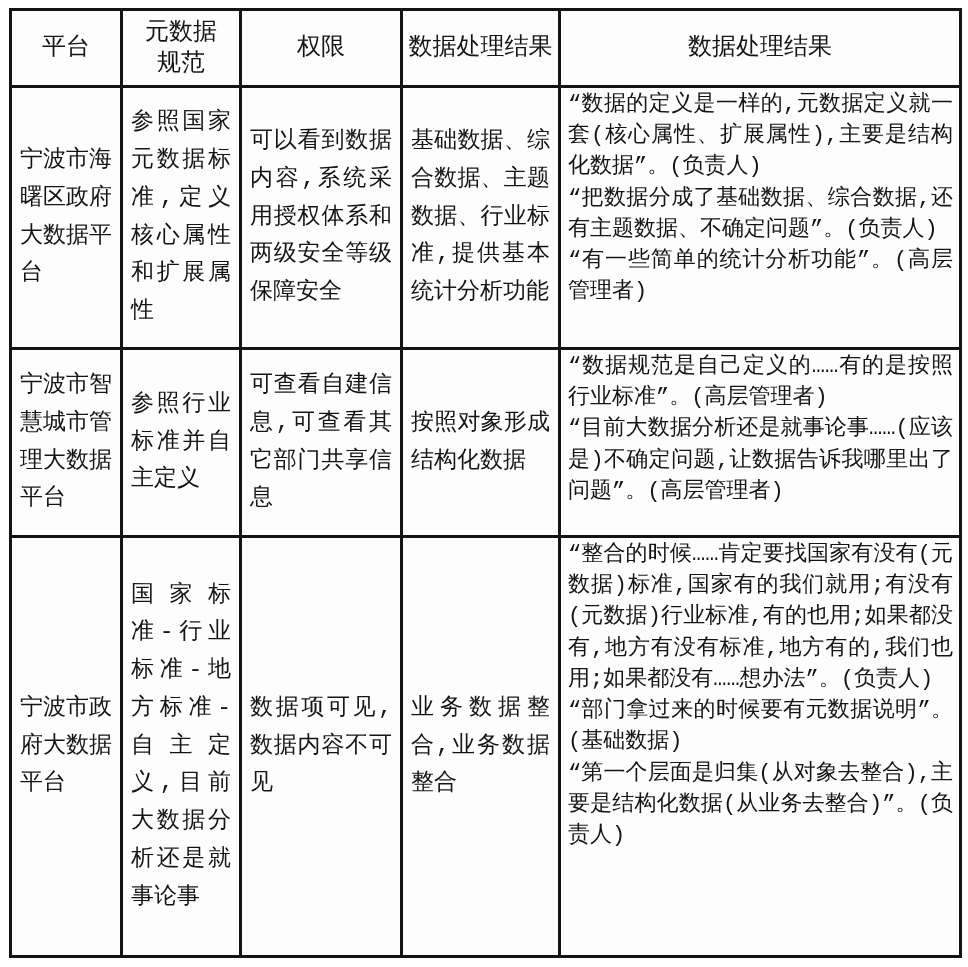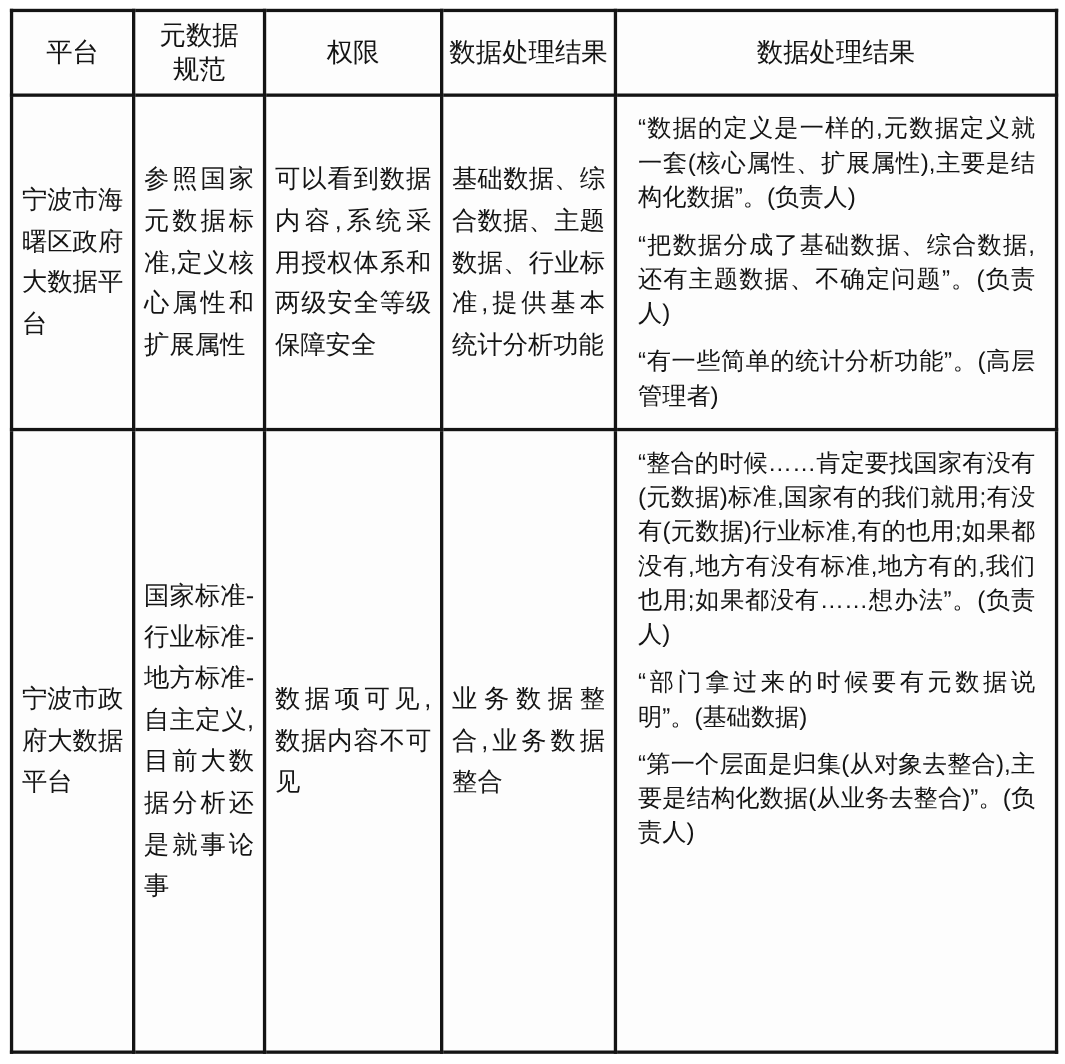--- a/index.html
+++ b/index.html
@@ -6,21 +6,21 @@
     margin: 0;
     padding: 0;
     background: #ffffff;
   }
   .page {
     width: 968px;
     height: 967px;
     box-sizing: border-box;
     padding: 8px 9px;
     background: #ffffff;
-    font-family: Liberation Sans, sans-serif;
+    font-family: Liberation Mono, monospace;
     color: #141414;
   }
   table.cmp {
     width: 950px;
     height: 950px;
     border-collapse: collapse;
     table-layout: fixed;
     border: 3px solid #141414;
     background: #fdfdfd;
   }
@@ -46,21 +46,21 @@
     text-align: justify;
     text-justify: inter-character;
   }
   .cmp td.quotes-cell {
     vertical-align: top;
     font-size: 22px;
     line-height: 1.42;
     padding: 1px 6px 2px 7px;
   }
   .quotes-cell p {
-    margin: 12px;
+    margin: 0;
     text-align: justify;
     text-justify: inter-character;
   }
 </style>
 </head>
 <body>
 
 <div class="page">
   <table class="cmp">
     <colgroup>
@@ -85,20 +85,30 @@
         <td>宁波市海曙区政府大数据平台</td>
         <td>参照国家元数据标准,定义核心属性和扩展属性</td>
         <td>可以看到数据内容,系统采用授权体系和两级安全等级保障安全</td>
         <td>基础数据、综合数据、主题数据、行业标准,提供基本统计分析功能</td>
         <td class="quotes-cell">
           <p>“数据的定义是一样的,元数据定义就一套(核心属性、扩展属性),主要是结构化数据”。(负责人)</p>
           <p>“把数据分成了基础数据、综合数据,还有主题数据、不确定问题”。(负责人)</p>
           <p>“有一些简单的统计分析功能”。(高层管理者)</p>
         </td>
       </tr>
+      <tr style="height:188px">
+        <td>宁波市智慧城市管理大数据平台</td>
+        <td>参照行业标准并自主定义</td>
+        <td>可查看自建信息,可查看其它部门共享信息</td>
+        <td>按照对象形成结构化数据</td>
+        <td class="quotes-cell">
+          <p>“数据规范是自己定义的……有的是按照行业标准”。(高层管理者)</p>
+          <p>“目前大数据分析还是就事论事……(应该是)不确定问题,让数据告诉我哪里出了问题”。(高层管理者)</p>
+        </td>
+      </tr>
       <tr>
         <td>宁波市政府大数据平台</td>
         <td>国家标准-行业标准-地方标准-自主定义,目前大数据分析还是就事论事</td>
         <td>数据项可见,数据内容不可见</td>
         <td>业务数据整合,业务数据整合</td>
         <td class="quotes-cell">
           <p>“整合的时候……肯定要找国家有没有(元数据)标准,国家有的我们就用;有没有(元数据)行业标准,有的也用;如果都没有,地方有没有标准,地方有的,我们也用;如果都没有……想办法”。(负责人)</p>
           <p>“部门拿过来的时候要有元数据说明”。(基础数据)</p>
           <p>“第一个层面是归集(从对象去整合),主要是结构化数据(从业务去整合)”。(负责人)</p>
         </td>

